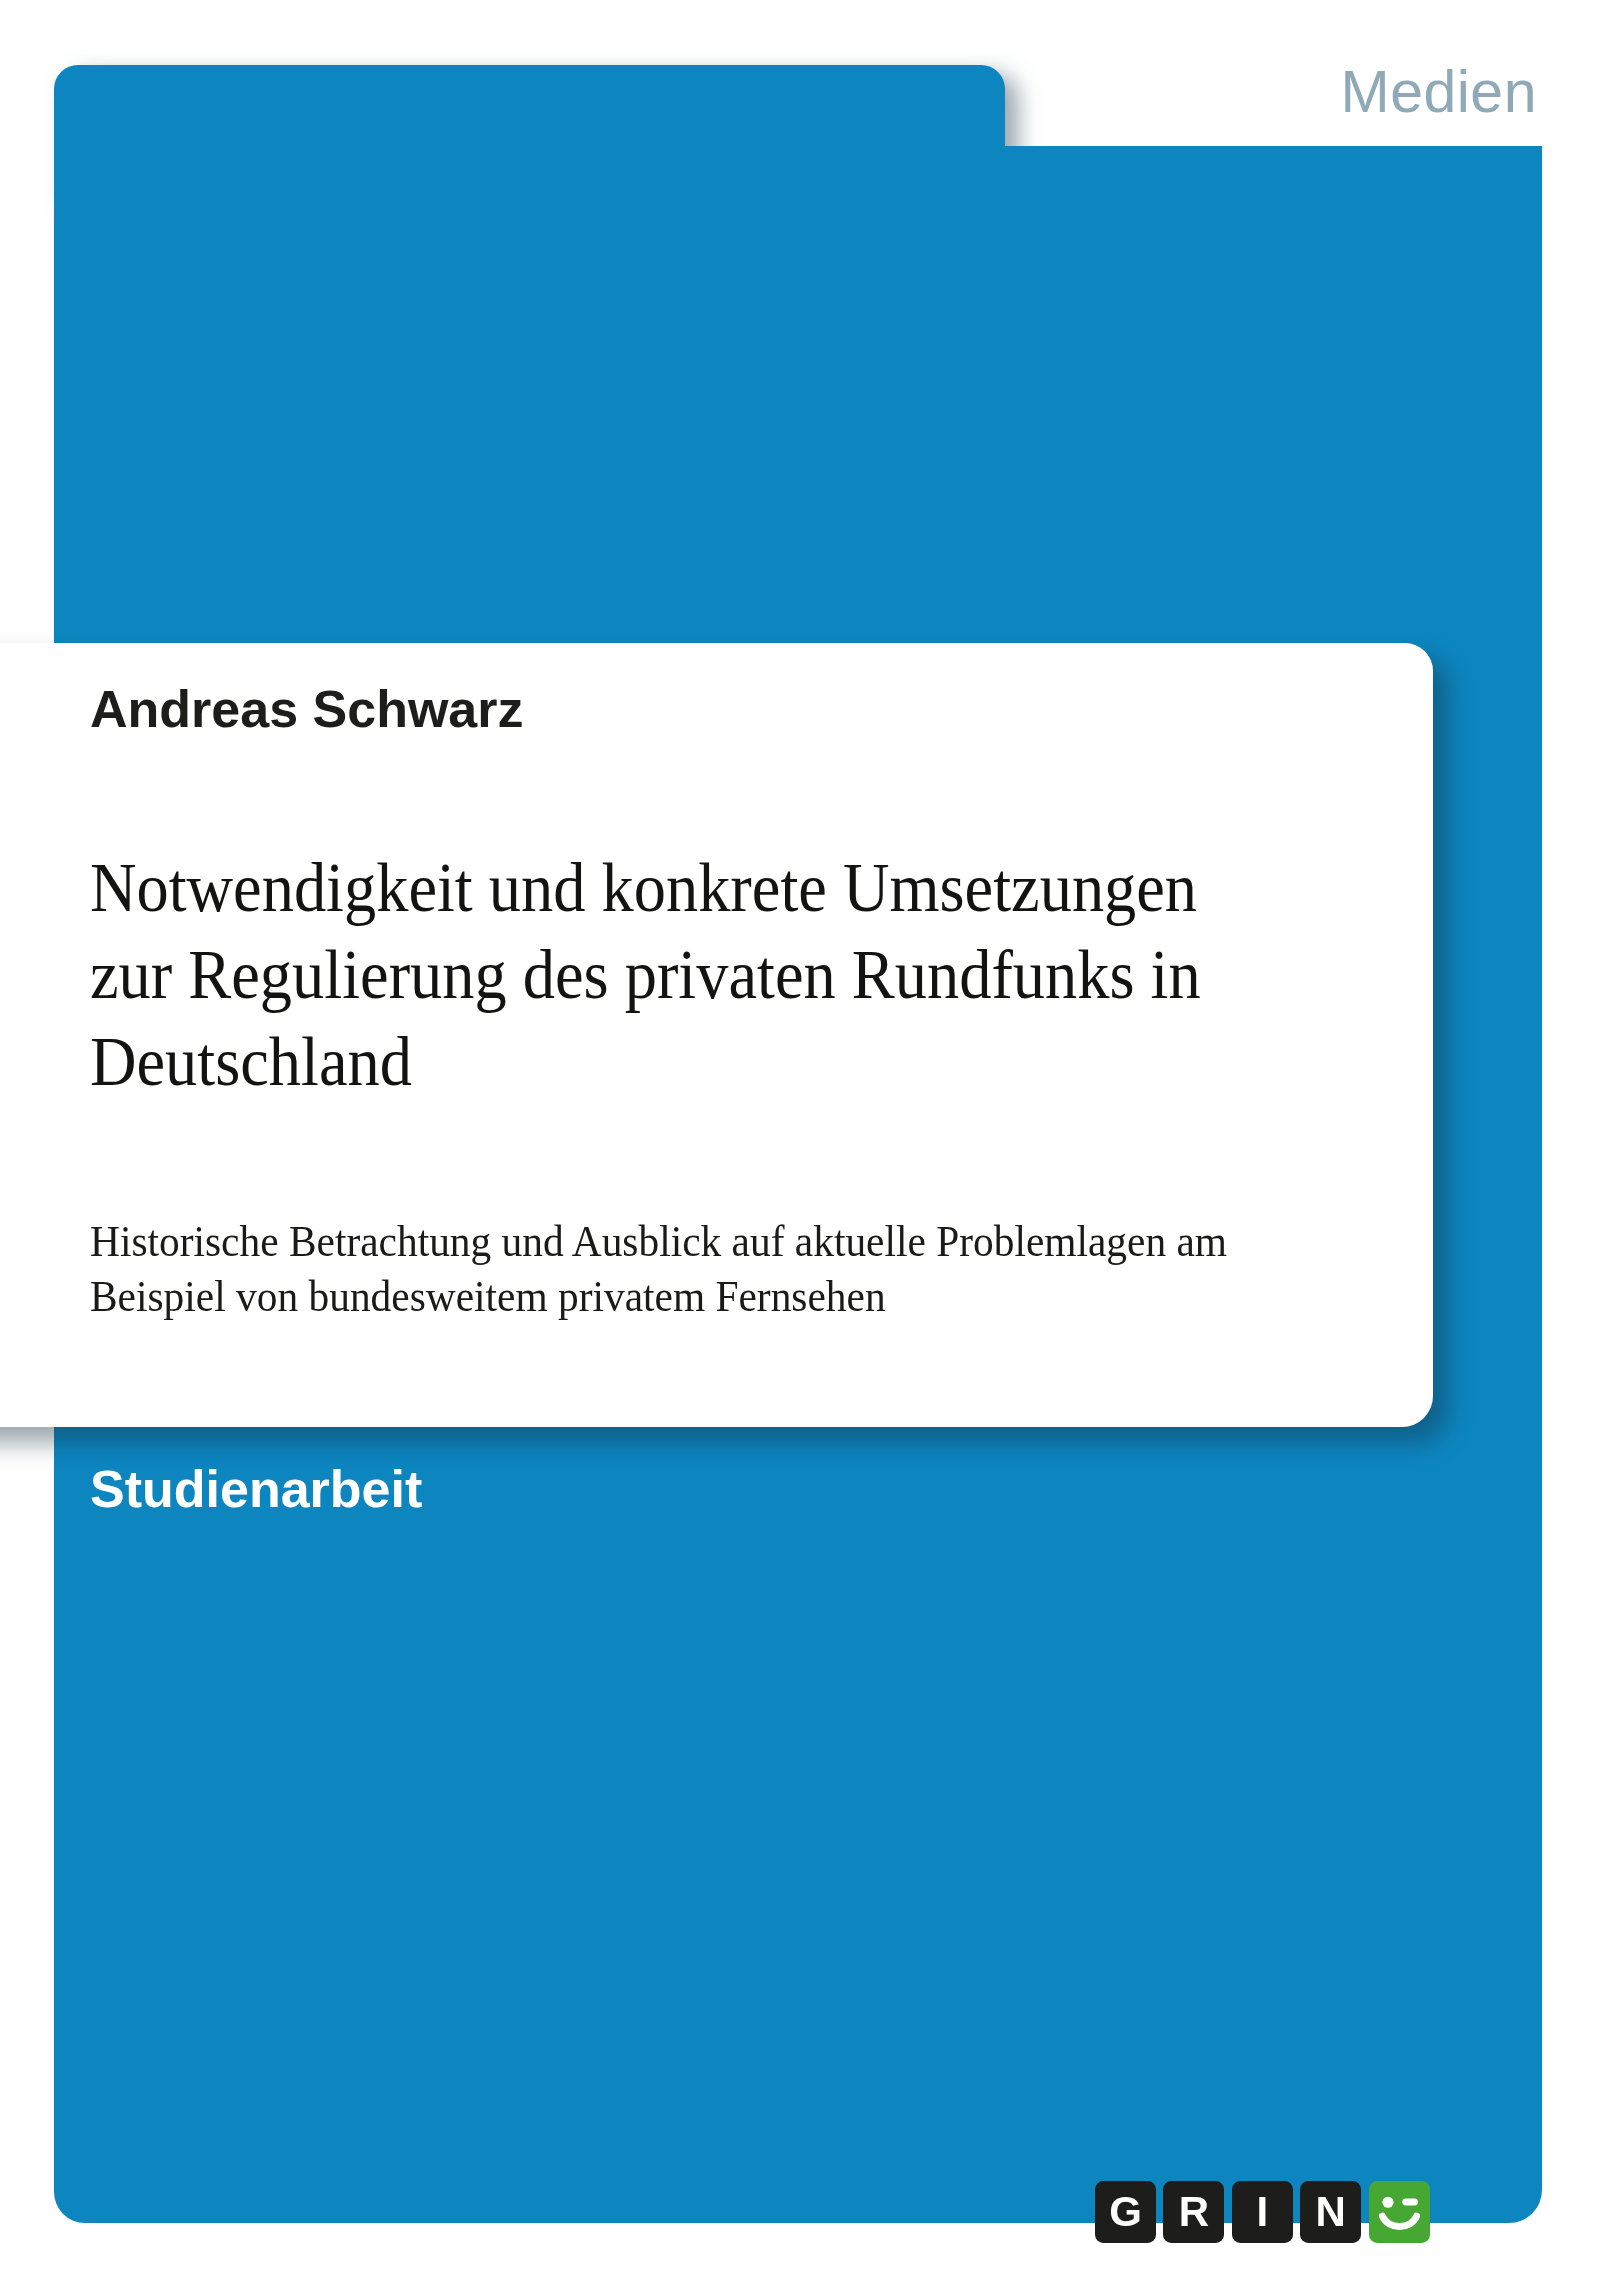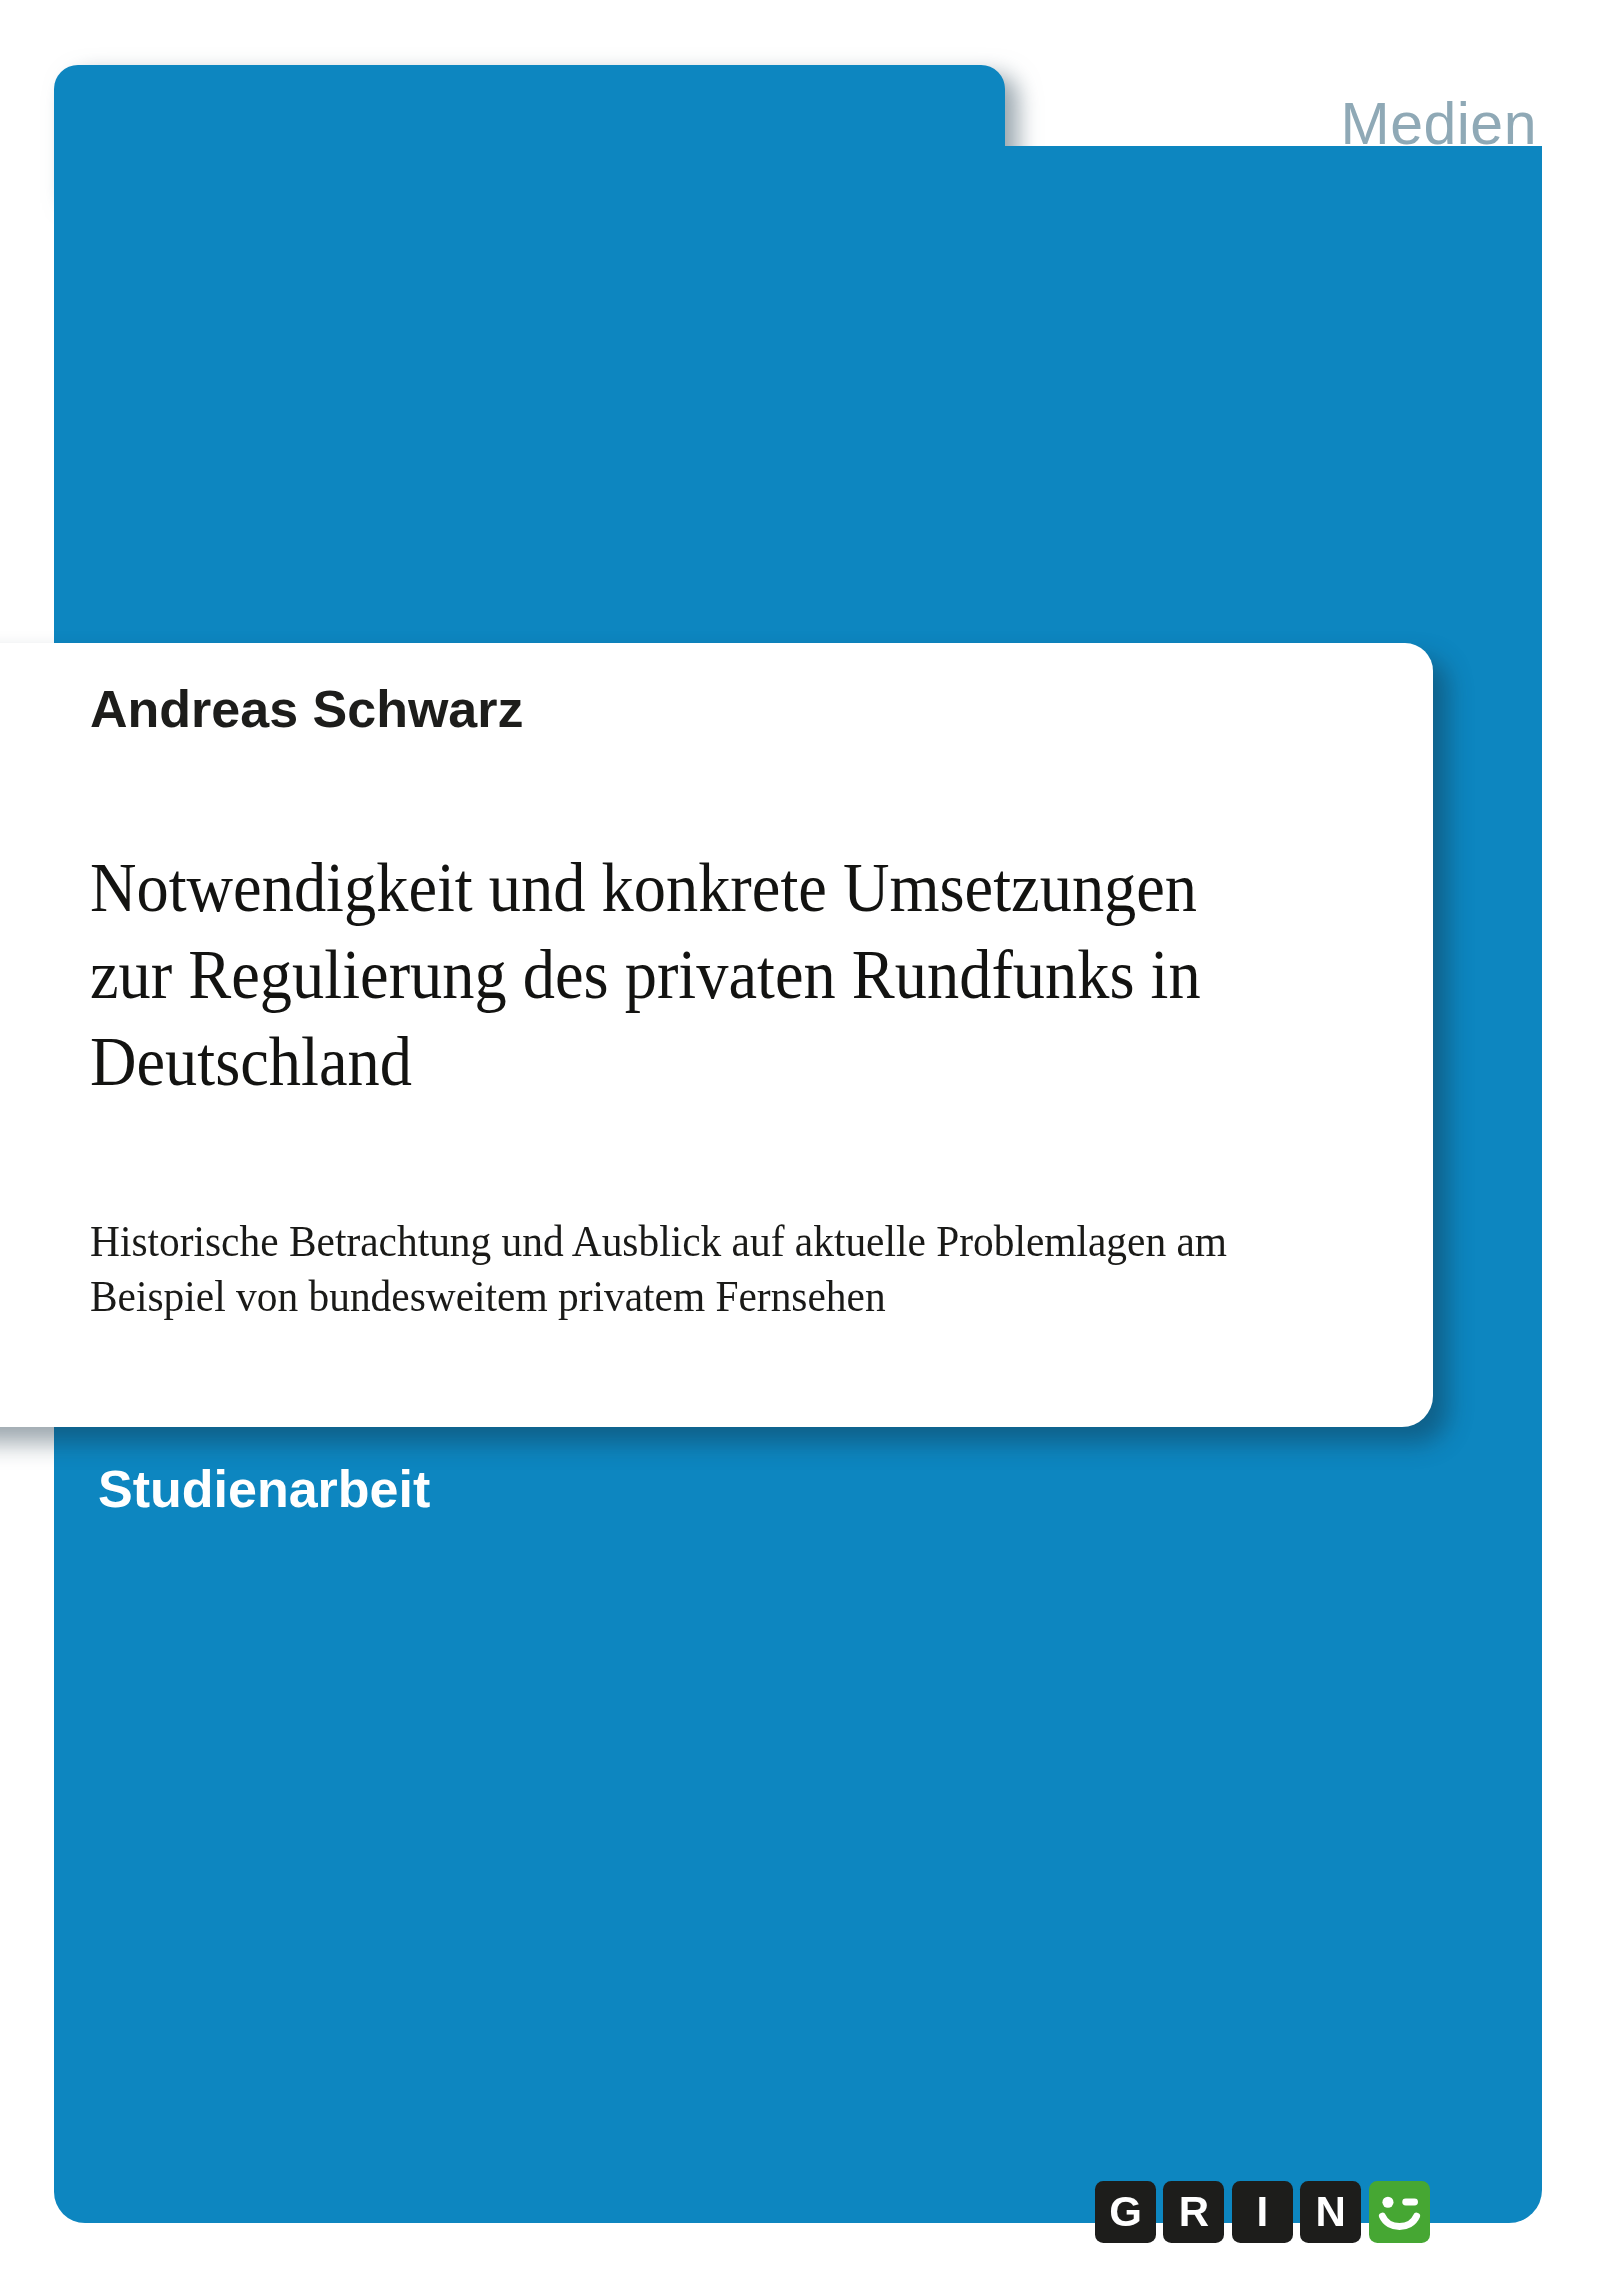--- a/index.html
+++ b/index.html
@@ -33,21 +33,20 @@
 
   
   .category {
     position: absolute;
     top: 59px; right: 76px;
     font-size: 59px;
     line-height: 66px;
     color: #8fa9b6;
     z-index: 2;
     letter-spacing: 0.5px;
-    margin-top: 32px;
   }
 
   
   .card {
     position: absolute;
     left: -41px; top: 643px;
     width: 1474px; height: 784px;
     background: #ffffff;
     border-radius: 0 28px 31px 0;
     box-shadow: 14.8px 15.7px 24px rgba(20,45,62,0.42);
@@ -94,21 +93,20 @@
 
   .worktype {
     position: absolute;
     left: 90px; top: 1460px;
     font-size: 52px;
     line-height: 59px;
     font-weight: bold;
     color: #ffffff;
     z-index: 3;
     white-space: nowrap;
-    margin-left: 8px;
   }
 
   
   .logo {
     position: absolute;
     left: 1095px; top: 2181px;
     display: flex;
     gap: 7.4px;
     z-index: 4;
   }

